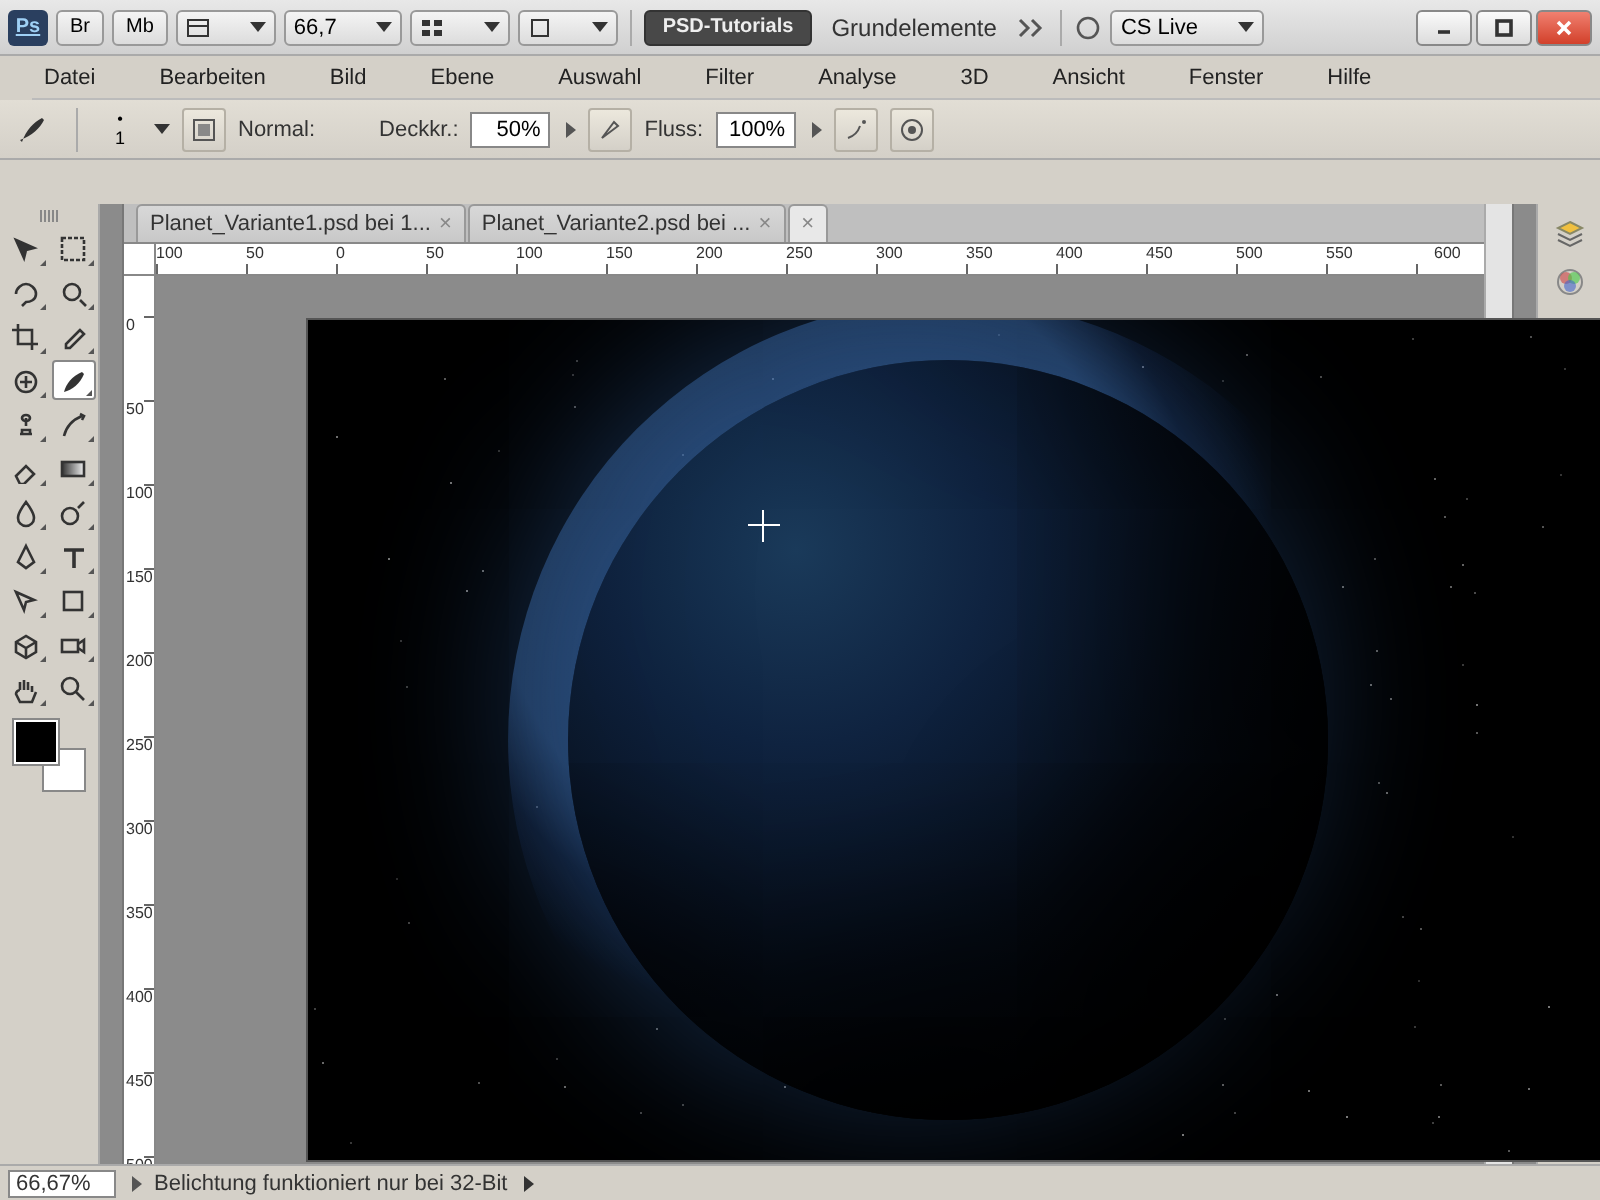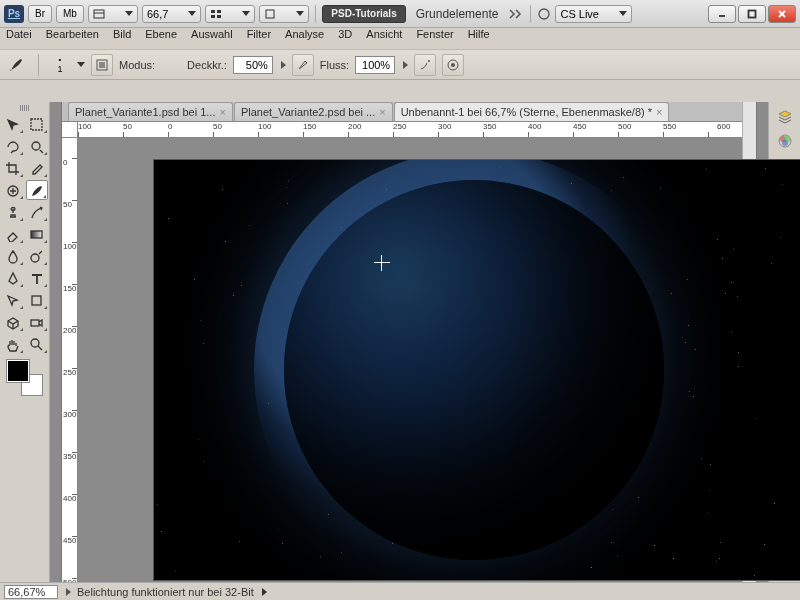--- a/index.html
+++ b/index.html
@@ -14,21 +14,21 @@
 .title-psd { height: 18px; padding: 0 8px; background: #484848; color: #eee; border: 1px solid #333; border-radius: 3px; display: flex; align-items: center; font-weight: bold; font-size: 10px; }
 .title-text { font-size: 12px; padding: 0 6px; color: #333; }
 .spacer { flex: 1; }
 .winbtns { display: flex; gap: 2px; }
 .winbtn { width: 28px; height: 18px; border: 1px solid #888; border-radius: 3px; display: flex; align-items: center; justify-content: center; background: linear-gradient(#fafafa,#dcdcdc); }
 .winbtn.close { background: linear-gradient(#f08070,#d2402a); }
 .winbtn svg { width: 10px; height: 10px; stroke: #333; stroke-width: 1.8; fill: none; }
 .winbtn.close svg { stroke: #fff; }
 
 
-.menubar { height: 22px; display: flex; padding: 0 6px; gap: 14px; background: #d4d0c8; border-bottom: 1px solid #bbb; }
+.menubar { height: 22px; display: flex; align-items: center; padding: 0 6px; gap: 32px; background: #d4d0c8; border-bottom: 1px solid #bbb; margin-left: 16px; }
 .menubar span { color: #222; font-size: 11px; }
 
 
 .optbar { height: 30px; background: linear-gradient(#e2ded5,#d4d0c8); border-bottom: 1px solid #aaa; display: flex; align-items: center; padding: 0 6px; gap: 6px; }
 .opt-icon { width: 22px; height: 22px; display: flex; align-items: center; justify-content: center; }
 .opt-label { color: #333; font-size: 11px; }
 .opt-select { height: 18px; min-width: 120px; background: #fff; border: 1px solid #888; display: flex; align-items: center; padding: 0 4px; justify-content: space-between; }
 .opt-input { width: 40px; height: 18px; background: #fff; border: 1px solid #888; display: flex; align-items: center; padding: 1px 4px; justify-content: flex-end; }
 .tri { width: 0; height: 0; border-left: 4px solid transparent; border-right: 4px solid transparent; border-top: 5px solid #333; }
 .tri-r { width: 0; height: 0; border-top: 4px solid transparent; border-bottom: 4px solid transparent; border-left: 5px solid #555; margin-left: 2px; }
@@ -186,21 +186,21 @@
       <span style="font-size:8px">•</span>
       <span style="font-size:9px">1</span>
     </div>
   <div class="tri"></div>
   <div class="opt-iconbtn">
       <svg width="14" height="14">
         <rect x="2" y="2" width="10" height="10" fill="none" stroke="#555"></rect>
         <rect x="4" y="4" width="6" height="6" fill="#888"></rect>
       </svg>
     </div>
-  <span class="opt-label">Modus:</span>
+  <span class="opt-label">Normal:</span>
   <div style="width:20px"></div>
   <span class="opt-label">Deckkr.:</span>
   <div class="opt-input">
       <span>50%</span>
     </div>
   <div class="tri-r"></div>
   <div class="opt-iconbtn">
       <svg width="14" height="14">
         <path d="M3 11l6-8 2 2-8 6z" fill="none" stroke="#555"></path>
       </svg>
@@ -394,21 +394,20 @@
     <div class="tabbar">
       <div class="doctab">
           <span>Planet_Variante1.psd bei 1...</span>
           <span class="x">×</span>
         </div>
       <div class="doctab">
           <span>Planet_Variante2.psd bei ...</span>
           <span class="x">×</span>
         </div>
       <div class="doctab active" style="max-width:320px">
-          <span>Unbenannt-1 bei 66,7% (Sterne, Ebenenmaske/8) *</span>
           <span class="x">×</span>
         </div>
     </div>
     <div class="rulers">
       <div class="ruler-corner"></div>
       <div class="ruler-h">
           <div class="ruler-h-inner" id="rulerh">
             <span style="left: 0px;">100</span>
             <i style="left: 0px;"></i>
             <span style="left: 45px;">50</span>

